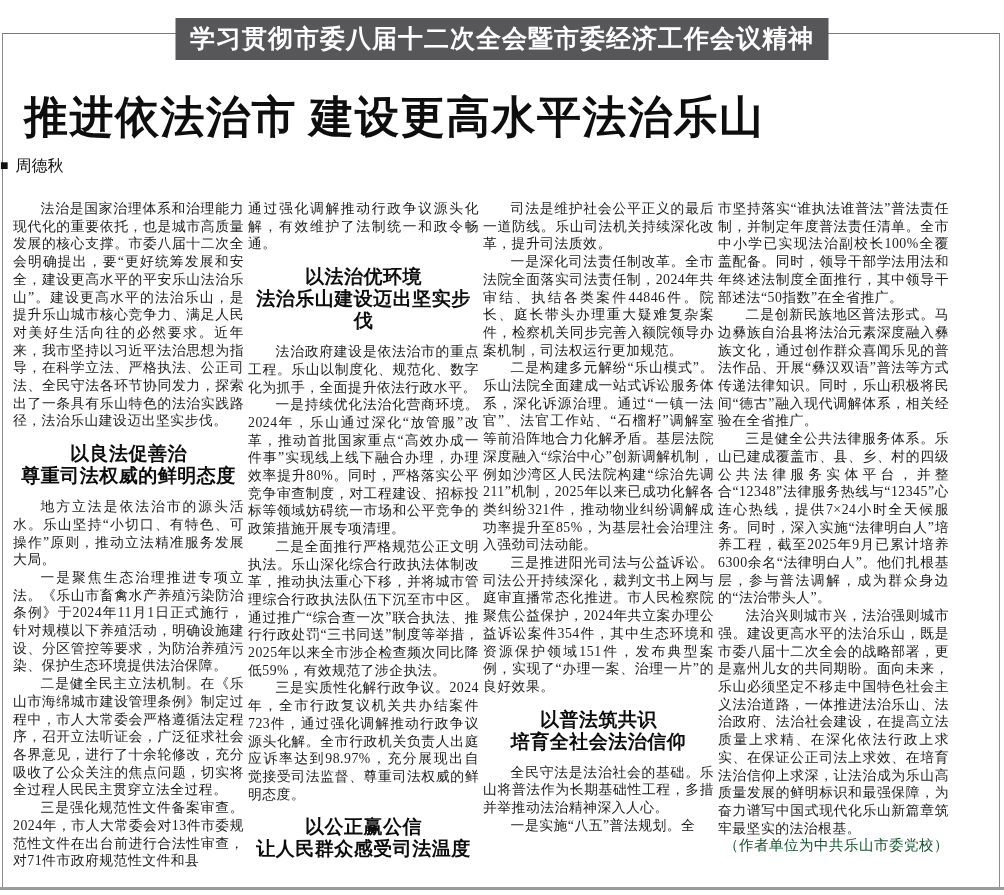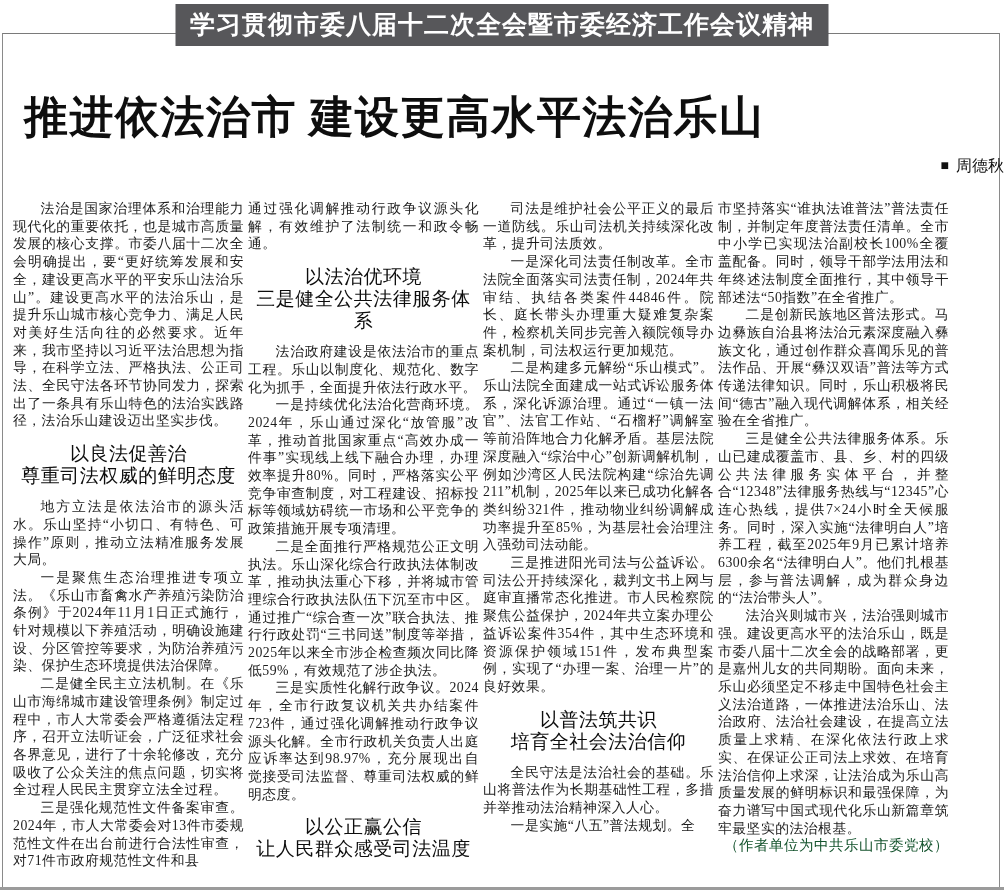--- a/index.html
+++ b/index.html
@@ -18,21 +18,21 @@
     border-left: 1px solid #8a8a8a;
     border-right: 1px solid #8a8a8a;
   }
   .bottom-rule {
     position: absolute;
     left: 0; right: 0; top: 887px; height: 3px;
     background: #9b9b9b;
   }
   .banner {
     position: absolute;
-    top: 4px; left: 50%; transform: translateX(-50%);
+    top: 18px; left: 50%; transform: translateX(-50%);
     width: 653px; height: 42px;
     background: #57575a;
     color: #ffffff;
     font-family: "Liberation Serif", serif;
     font-weight: bold;
     font-size: 25px;
     letter-spacing: 1px;
     text-align: center;
     line-height: 42px;
     z-index: 2;
@@ -48,21 +48,21 @@
     font-family: "Liberation Serif", serif;
     font-weight: bold;
     font-size: 44px;
     letter-spacing: 1.5px;
     color: #0e0e0e;
     white-space: nowrap;
   }
   .author-line {
     position: absolute;
     top: 156px; left: 0; right: 0;
-    text-align: right;
+    text-align: left;
     font-family: "Liberation Sans", sans-serif;
     font-size: 16px;
     color: #111;
   }
   .author-line .sq {
     font-size: 14px;
     margin-right: 7px;
     position: relative; top: -1px;
   }
   .columns {
@@ -80,21 +80,21 @@
     font-size: 13.8px;
     line-height: 17.7px;
     letter-spacing: 0.5px;
     text-align: justify;
     text-justify: inter-character;
   }
   .para { text-indent: 2em; }
   .para.noindent { text-indent: 0; }
   .sec-head {
     font-family: "Liberation Sans", sans-serif;
-    font-weight: normal;
+    font-weight: bold;
     font-size: 19px;
     line-height: 22px;
     letter-spacing: 0.5px;
     text-align: center;
     text-indent: 0;
     color: #0d0d0d;
     margin: 13px 0 11px 0;
   }
   .byline {
     font-family: "Liberation Sans", sans-serif;
@@ -133,21 +133,21 @@
     <p class="para">地方立法是依法治市的源头活水。乐山坚持“小切口、有特色、可操作”原则，推动立法精准服务发展大局。</p>
     <p class="para">一是聚焦生态治理推进专项立法。《乐山市畜禽水产养殖污染防治条例》于2024年11月1日正式施行，针对规模以下养殖活动，明确设施建设、分区管控等要求，为防治养殖污染、保护生态环境提供法治保障。</p>
     <p class="para">二是健全民主立法机制。在《乐山市海绵城市建设管理条例》制定过程中，市人大常委会严格遵循法定程序，召开立法听证会，广泛征求社会各界意见，进行了十余轮修改，充分吸收了公众关注的焦点问题，切实将全过程人民民主贯穿立法全过程。</p>
     <p class="para">三是强化规范性文件备案审查。2024年，市人大常委会对13件市委规范性文件在出台前进行合法性审查，对71件市政府规范性文件和县</p>
   </div>
 
   <div class="col">
     <p class="para noindent">通过强化调解推动行政争议源头化解，有效维护了法制统一和政令畅通。</p>
     <h3 class="sec-head">
       <span>以法治优环境</span><br>
-      <span>三是健全公共法律服务体系</span>
+      <span>法治乐山建设迈出坚实步伐</span>
     </h3>
     <p class="para">法治政府建设是依法治市的重点工程。乐山以制度化、规范化、数字化为抓手，全面提升依法行政水平。</p>
     <p class="para">一是持续优化法治化营商环境。2024年，乐山通过深化“放管服”改革，推动首批国家重点“高效办成一件事”实现线上线下融合办理，办理效率提升80%。同时，严格落实公平竞争审查制度，对工程建设、招标投标等领域妨碍统一市场和公平竞争的政策措施开展专项清理。</p>
     <p class="para">二是全面推行严格规范公正文明执法。乐山深化综合行政执法体制改革，推动执法重心下移，并将城市管理综合行政执法队伍下沉至市中区。通过推广“综合查一次”联合执法、推行行政处罚“三书同送”制度等举措，2025年以来全市涉企检查频次同比降低59%，有效规范了涉企执法。</p>
     <p class="para">三是实质性化解行政争议。2024年，全市行政复议机关共办结案件723件，通过强化调解推动行政争议源头化解。全市行政机关负责人出庭应诉率达到98.97%，充分展现出自觉接受司法监督、尊重司法权威的鲜明态度。</p>
     <h3 class="sec-head">
       <span>以公正赢公信</span><br>
       <span>让人民群众感受司法温度</span>
     </h3>
   </div>

